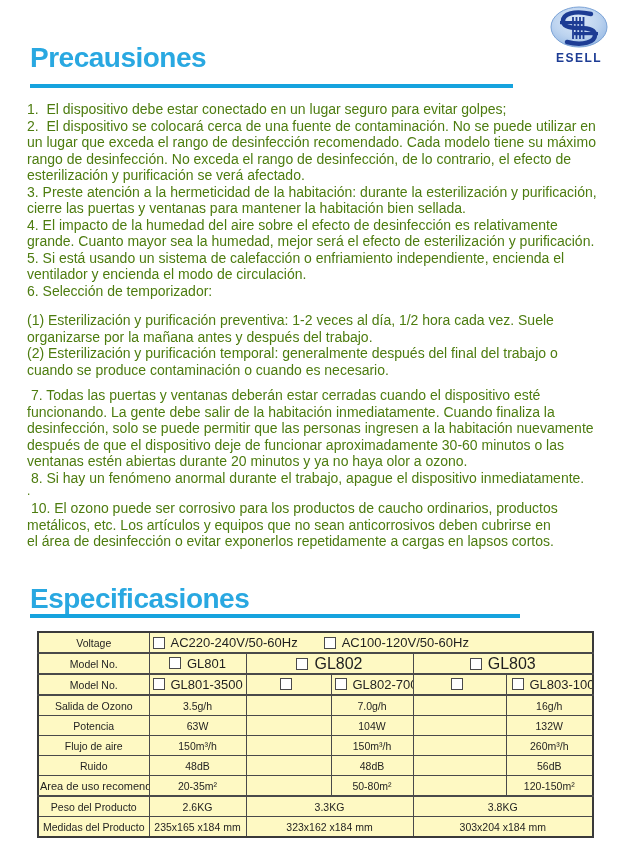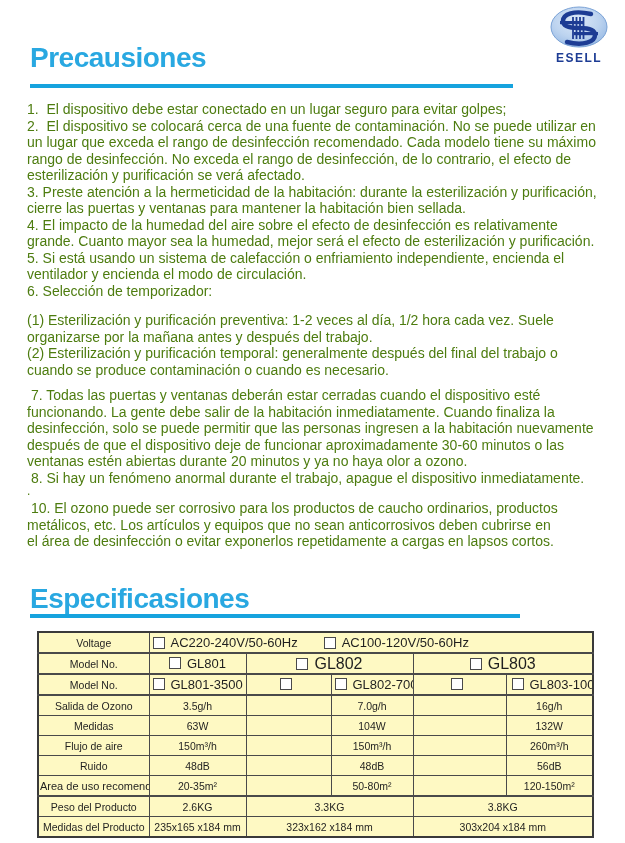--- a/index.html
+++ b/index.html
@@ -205,21 +205,21 @@
         </tr>
         <tr>
           <td class="lbl">Salida de Ozono</td>
           <td>3.5g/h</td>
           <td></td>
           <td>7.0g/h</td>
           <td></td>
           <td>16g/h</td>
         </tr>
         <tr>
-          <td class="lbl">Medidas</td>
+          <td class="lbl">Potencia</td>
           <td>63W</td>
           <td></td>
           <td>104W</td>
           <td></td>
           <td>132W</td>
         </tr>
         <tr>
           <td class="lbl">Flujo de aire</td>
           <td>150m³/h</td>
           <td></td>

